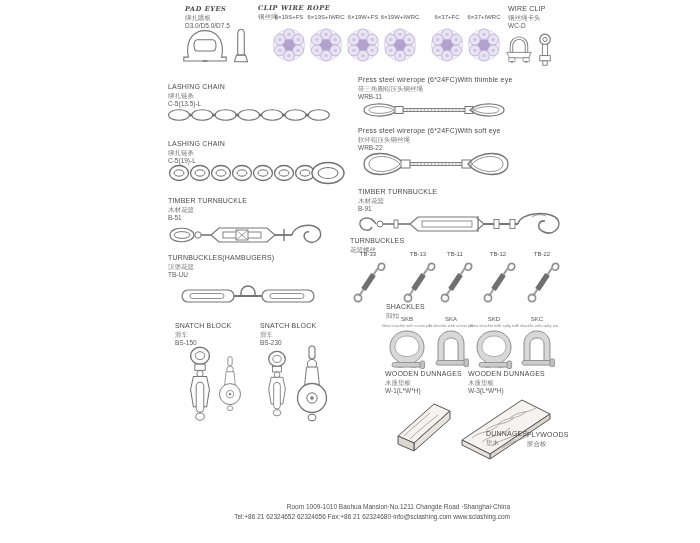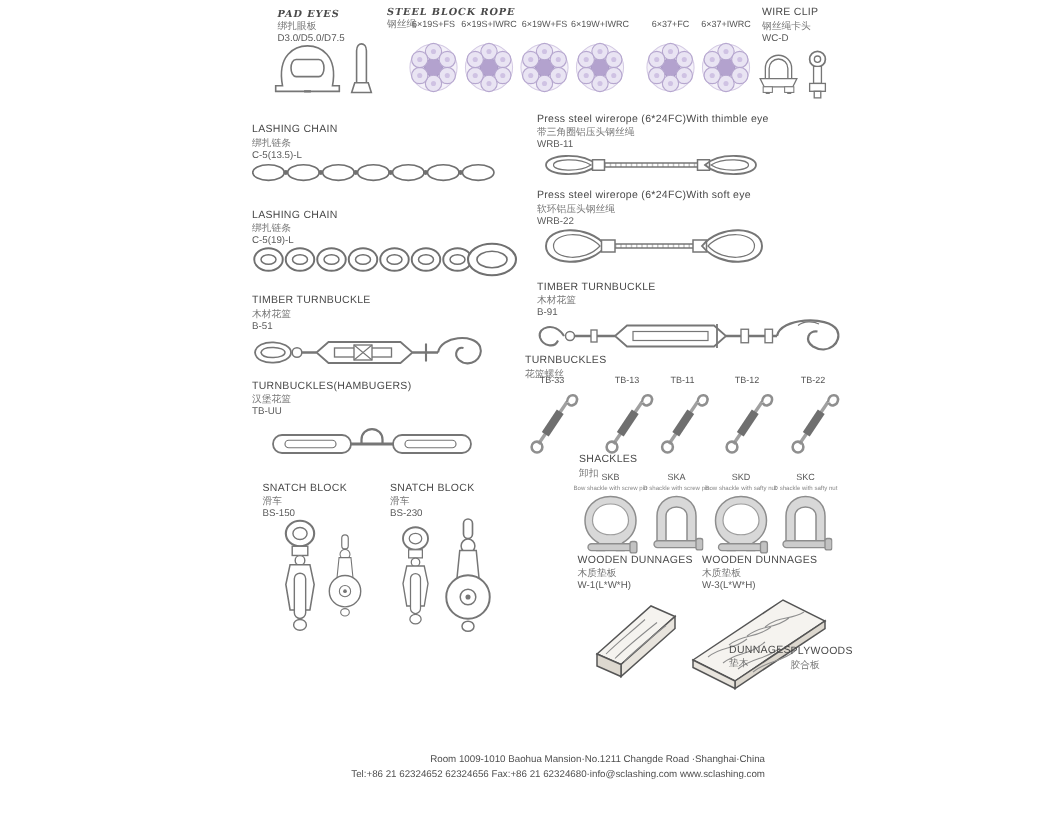--- a/index.html
+++ b/index.html
@@ -232,21 +232,21 @@
   <div class="m">D3.0/D5.0/D7.5</div>
 </div>
 <svg class="art" style="left:180px;top:26px" width="50" height="38">
       <use href="#padeye-front"></use>
     </svg>
 <svg class="art" style="left:232px;top:25px" width="18" height="39">
       <use href="#padeye-side"></use>
     </svg>
 
 <div class="sec" style="left:258px;top:4px">
-  <div class="t serif">STEEL BLOCK ROPE</div>
+  <div class="t serif">CLIP WIRE ROPE</div>
   <div class="c">钢丝绳</div>
 </div>
 <div class="lbl" style="left:289px;top:14px">6×19S+FS</div>
 <div class="lbl" style="left:326px;top:14px">6×19S+IWRC</div>
 <div class="lbl" style="left:363px;top:14px">6×19W+FS</div>
 <div class="lbl" style="left:400px;top:14px">6×19W+IWRC</div>
 <div class="lbl" style="left:447px;top:14px">6×37+FC</div>
 <div class="lbl" style="left:484px;top:14px">6×37+IWRC</div>
 <svg class="art" style="left:272px;top:28px" width="34" height="34">
       <use href="#rope-xs"></use>

